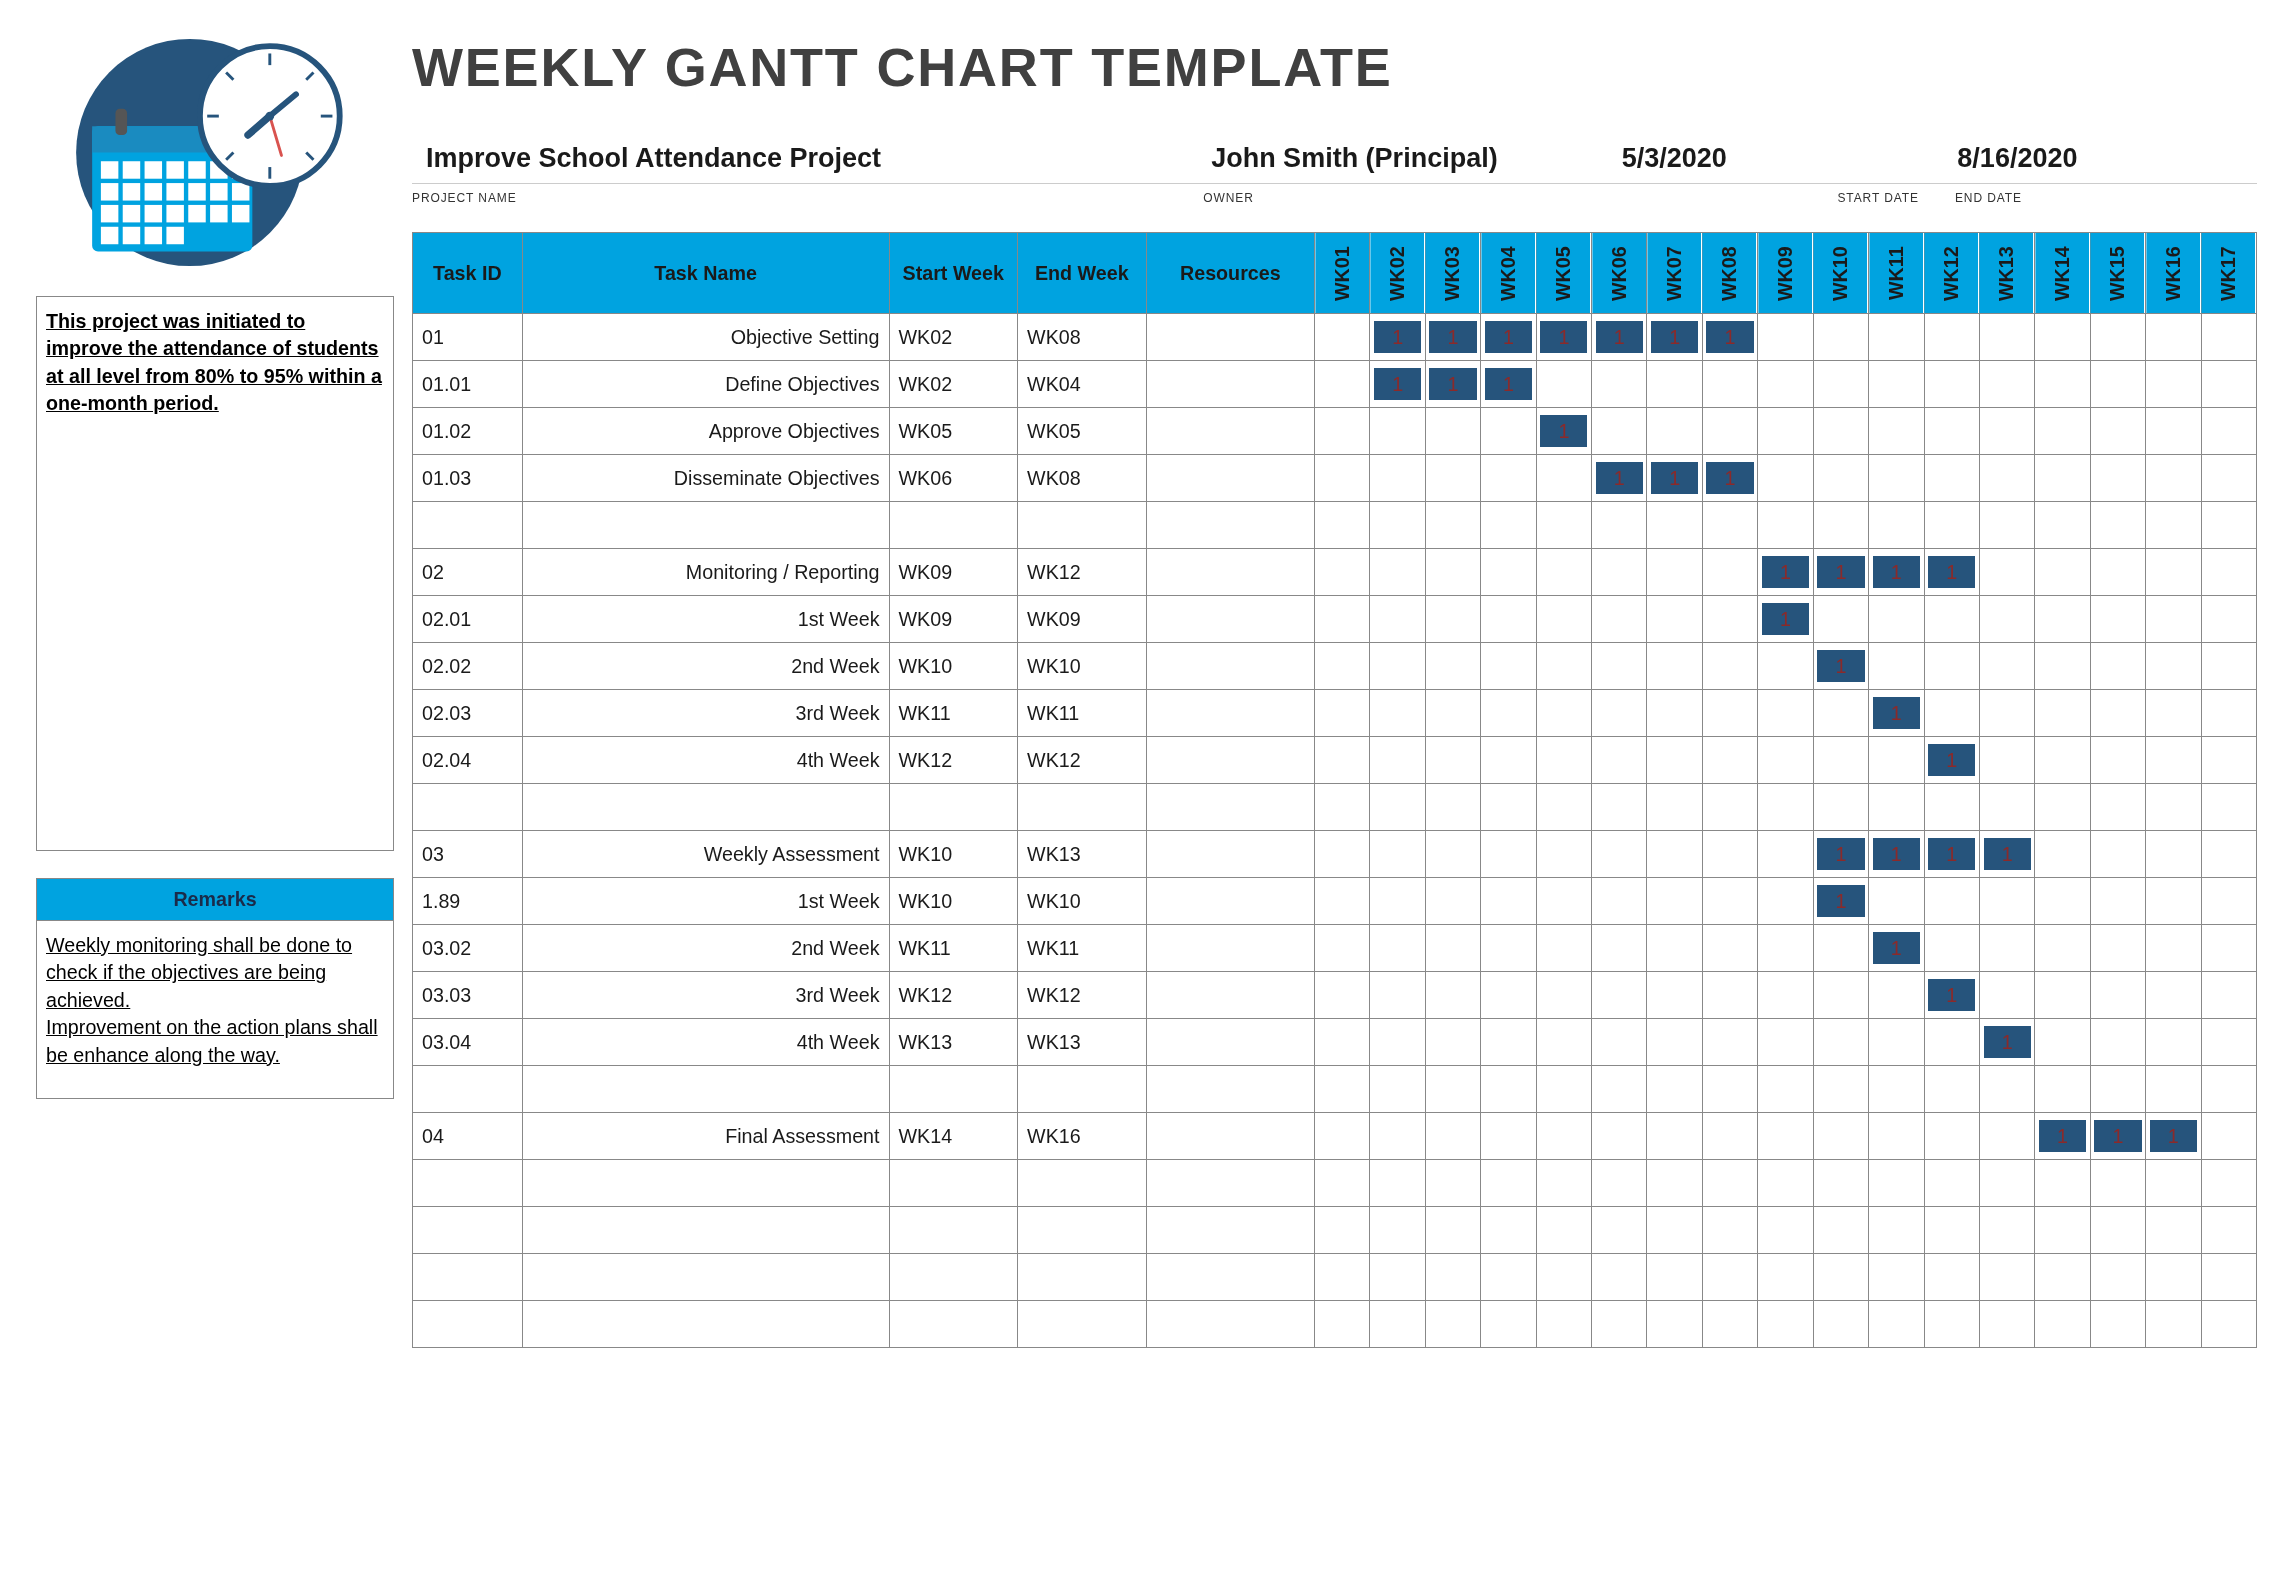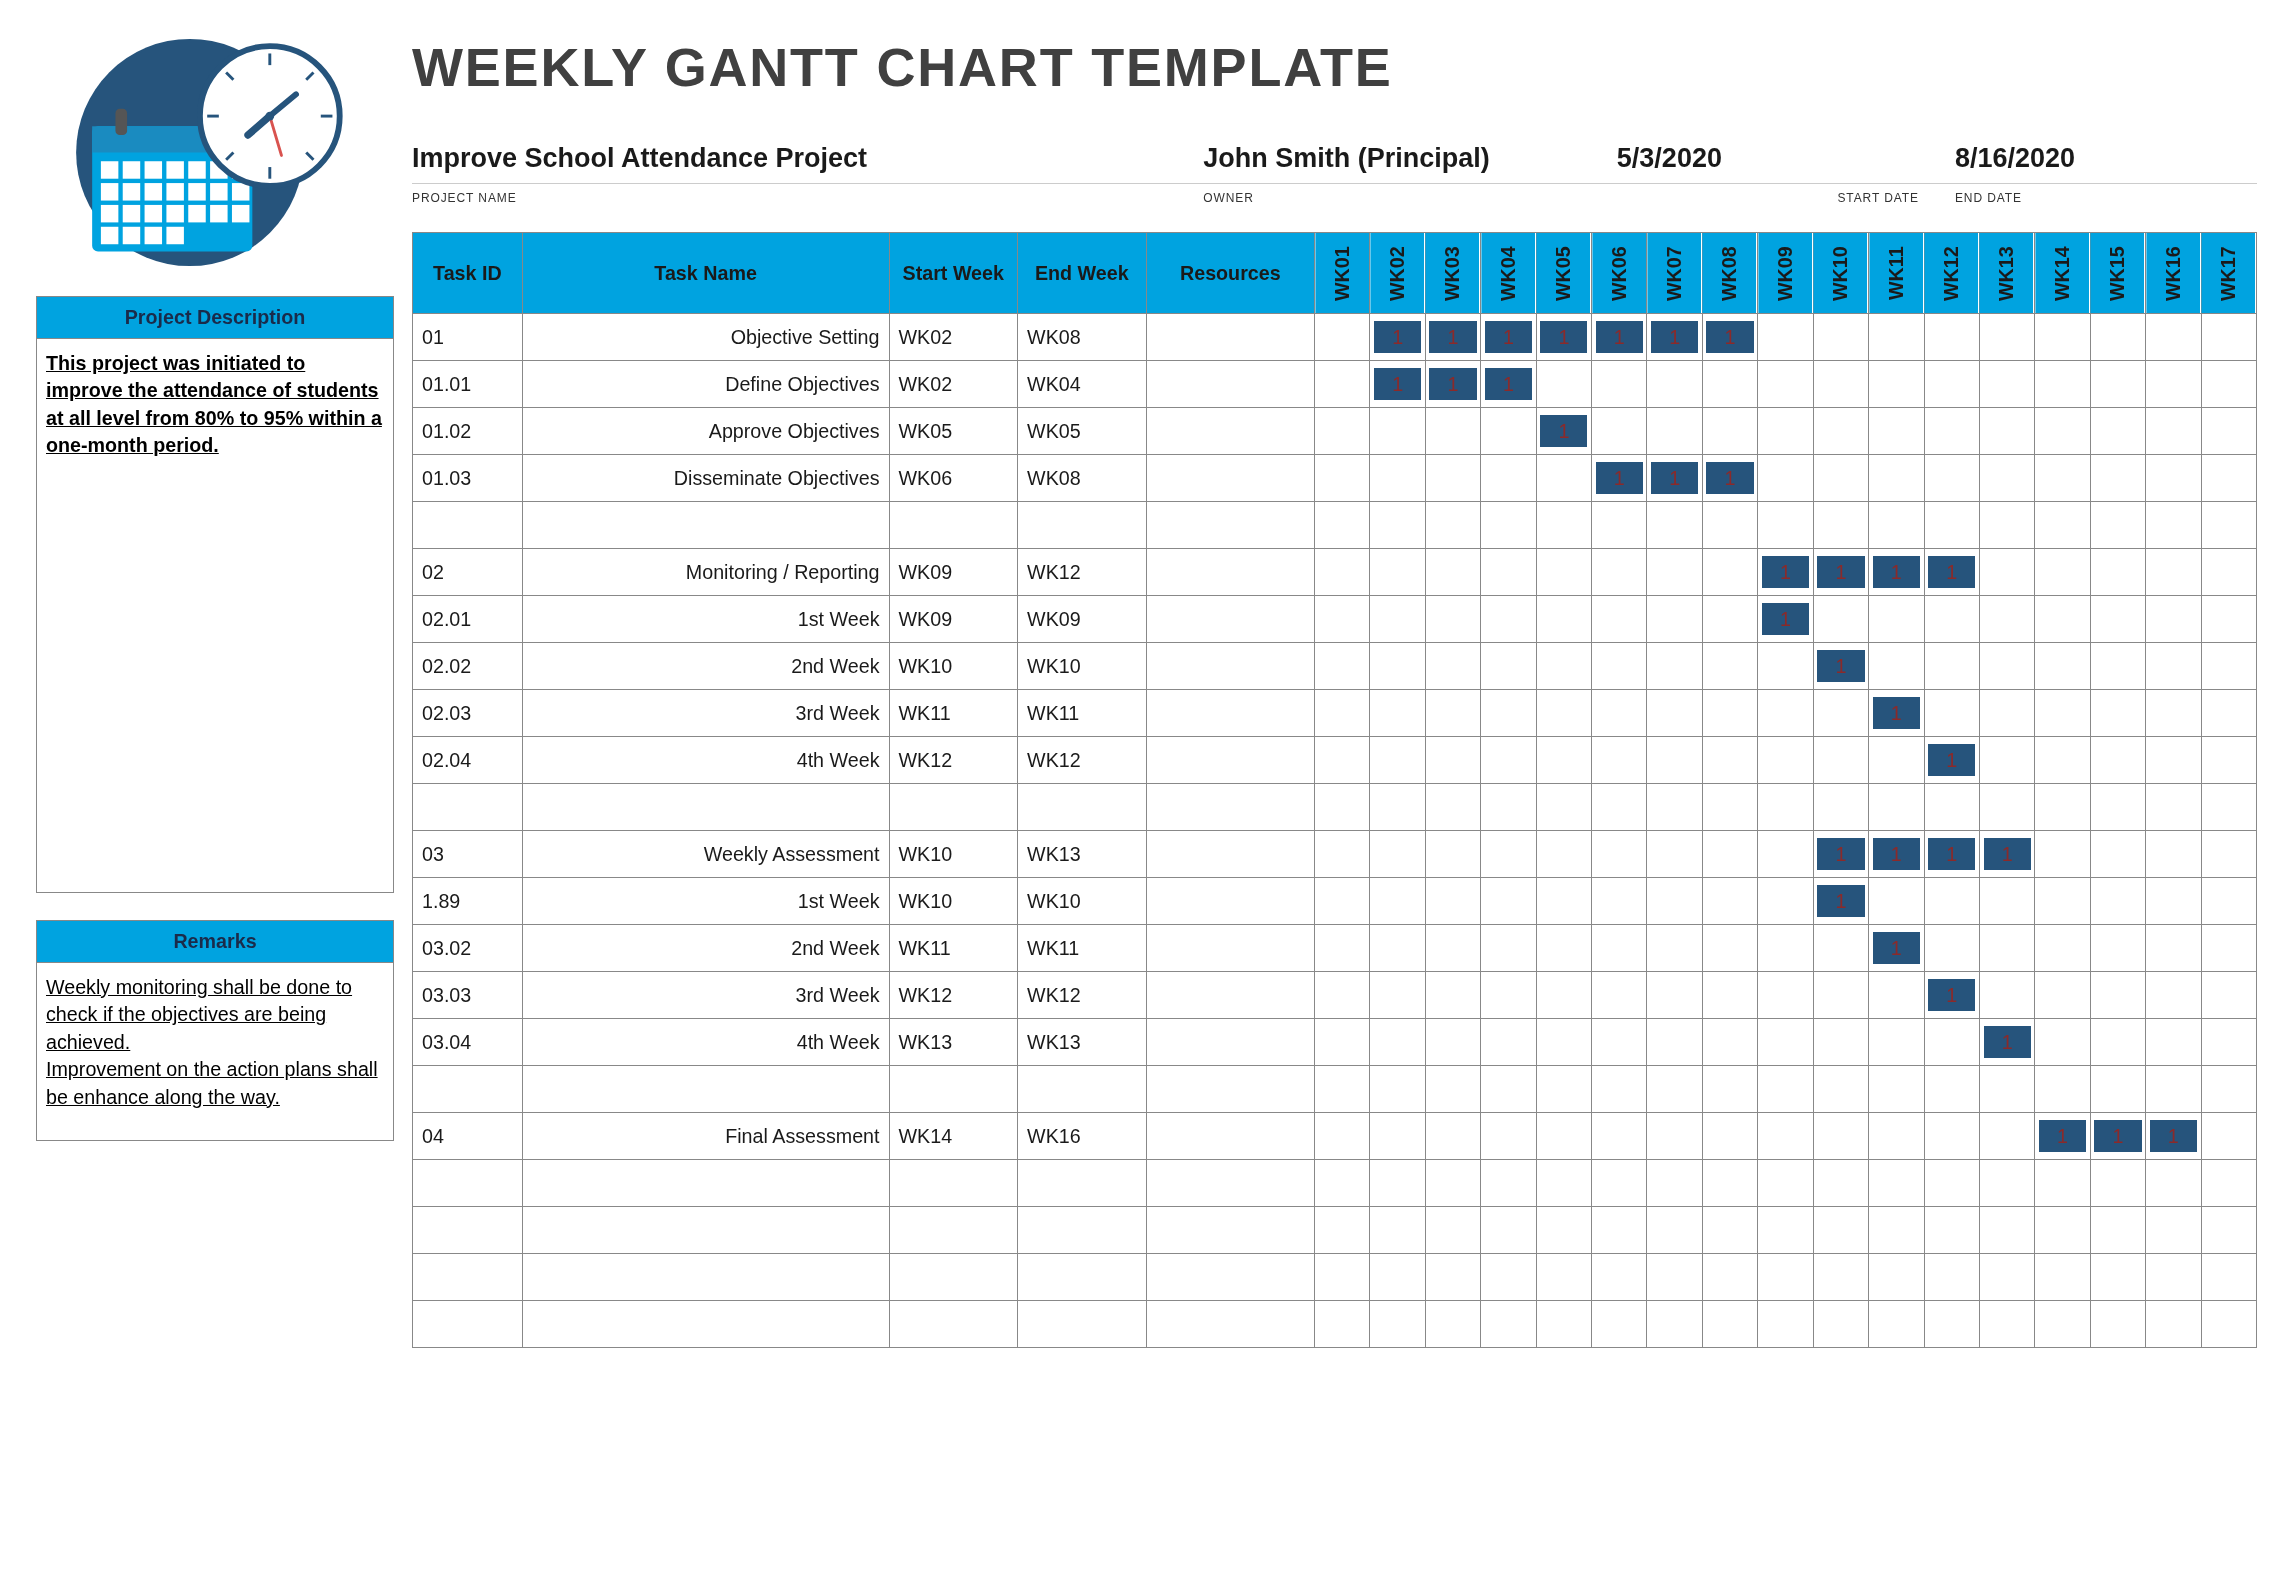--- a/index.html
+++ b/index.html
@@ -81,32 +81,31 @@
             <line x1="175" y1="80" x2="180" y2="85"></line>
           <line x1="120" y1="85" x2="125" y2="80"></line>
             <line x1="175" y1="30" x2="180" y2="25"></line>
         </g>
         <line x1="150" y1="55" x2="168" y2="40" stroke="#26547C" stroke-width="4" stroke-linecap="round"></line>
         <line x1="150" y1="55" x2="135" y2="68" stroke="#26547C" stroke-width="5" stroke-linecap="round"></line>
         <line x1="150" y1="55" x2="158" y2="82" stroke="#d9534f" stroke-width="2" stroke-linecap="round"></line>
         <circle cx="150" cy="55" r="3" fill="#26547C"></circle>
       </svg>
     </div>
-    <div class="section-header">Project Description</div>
     <div class="section-body" style="font-weight:bold; min-height:555px;">This project was initiated to improve the attendance of students at all level from 80% to 95% within a one-month period.</div>
     <div class="section-header">Remarks</div>
     <div class="section-body" style="white-space:pre-line; min-height:179px;">Weekly monitoring shall be done to check if the objectives are being achieved.
 Improvement on the action plans shall be enhance along the way.</div>
   </div>
 
   <div class="main">
     <h1 class="title">WEEKLY GANTT CHART TEMPLATE</h1>
 
     <div class="meta-row">
-      <div class="meta-cell" style="flex:2;">
+      <div class="meta-cell" style="flex:2;margin-left:14px;">
         <div class="meta-value">Improve School Attendance Project</div>
       </div>
       <div class="meta-cell">
         <div class="meta-value">John Smith (Principal)</div>
       </div>
       <div class="meta-cell" style="flex:0.8;">
         <div class="meta-value">5/3/2020</div>
       </div>
       <div class="meta-cell" style="flex:0.8;">
         <div class="meta-value">8/16/2020</div>

